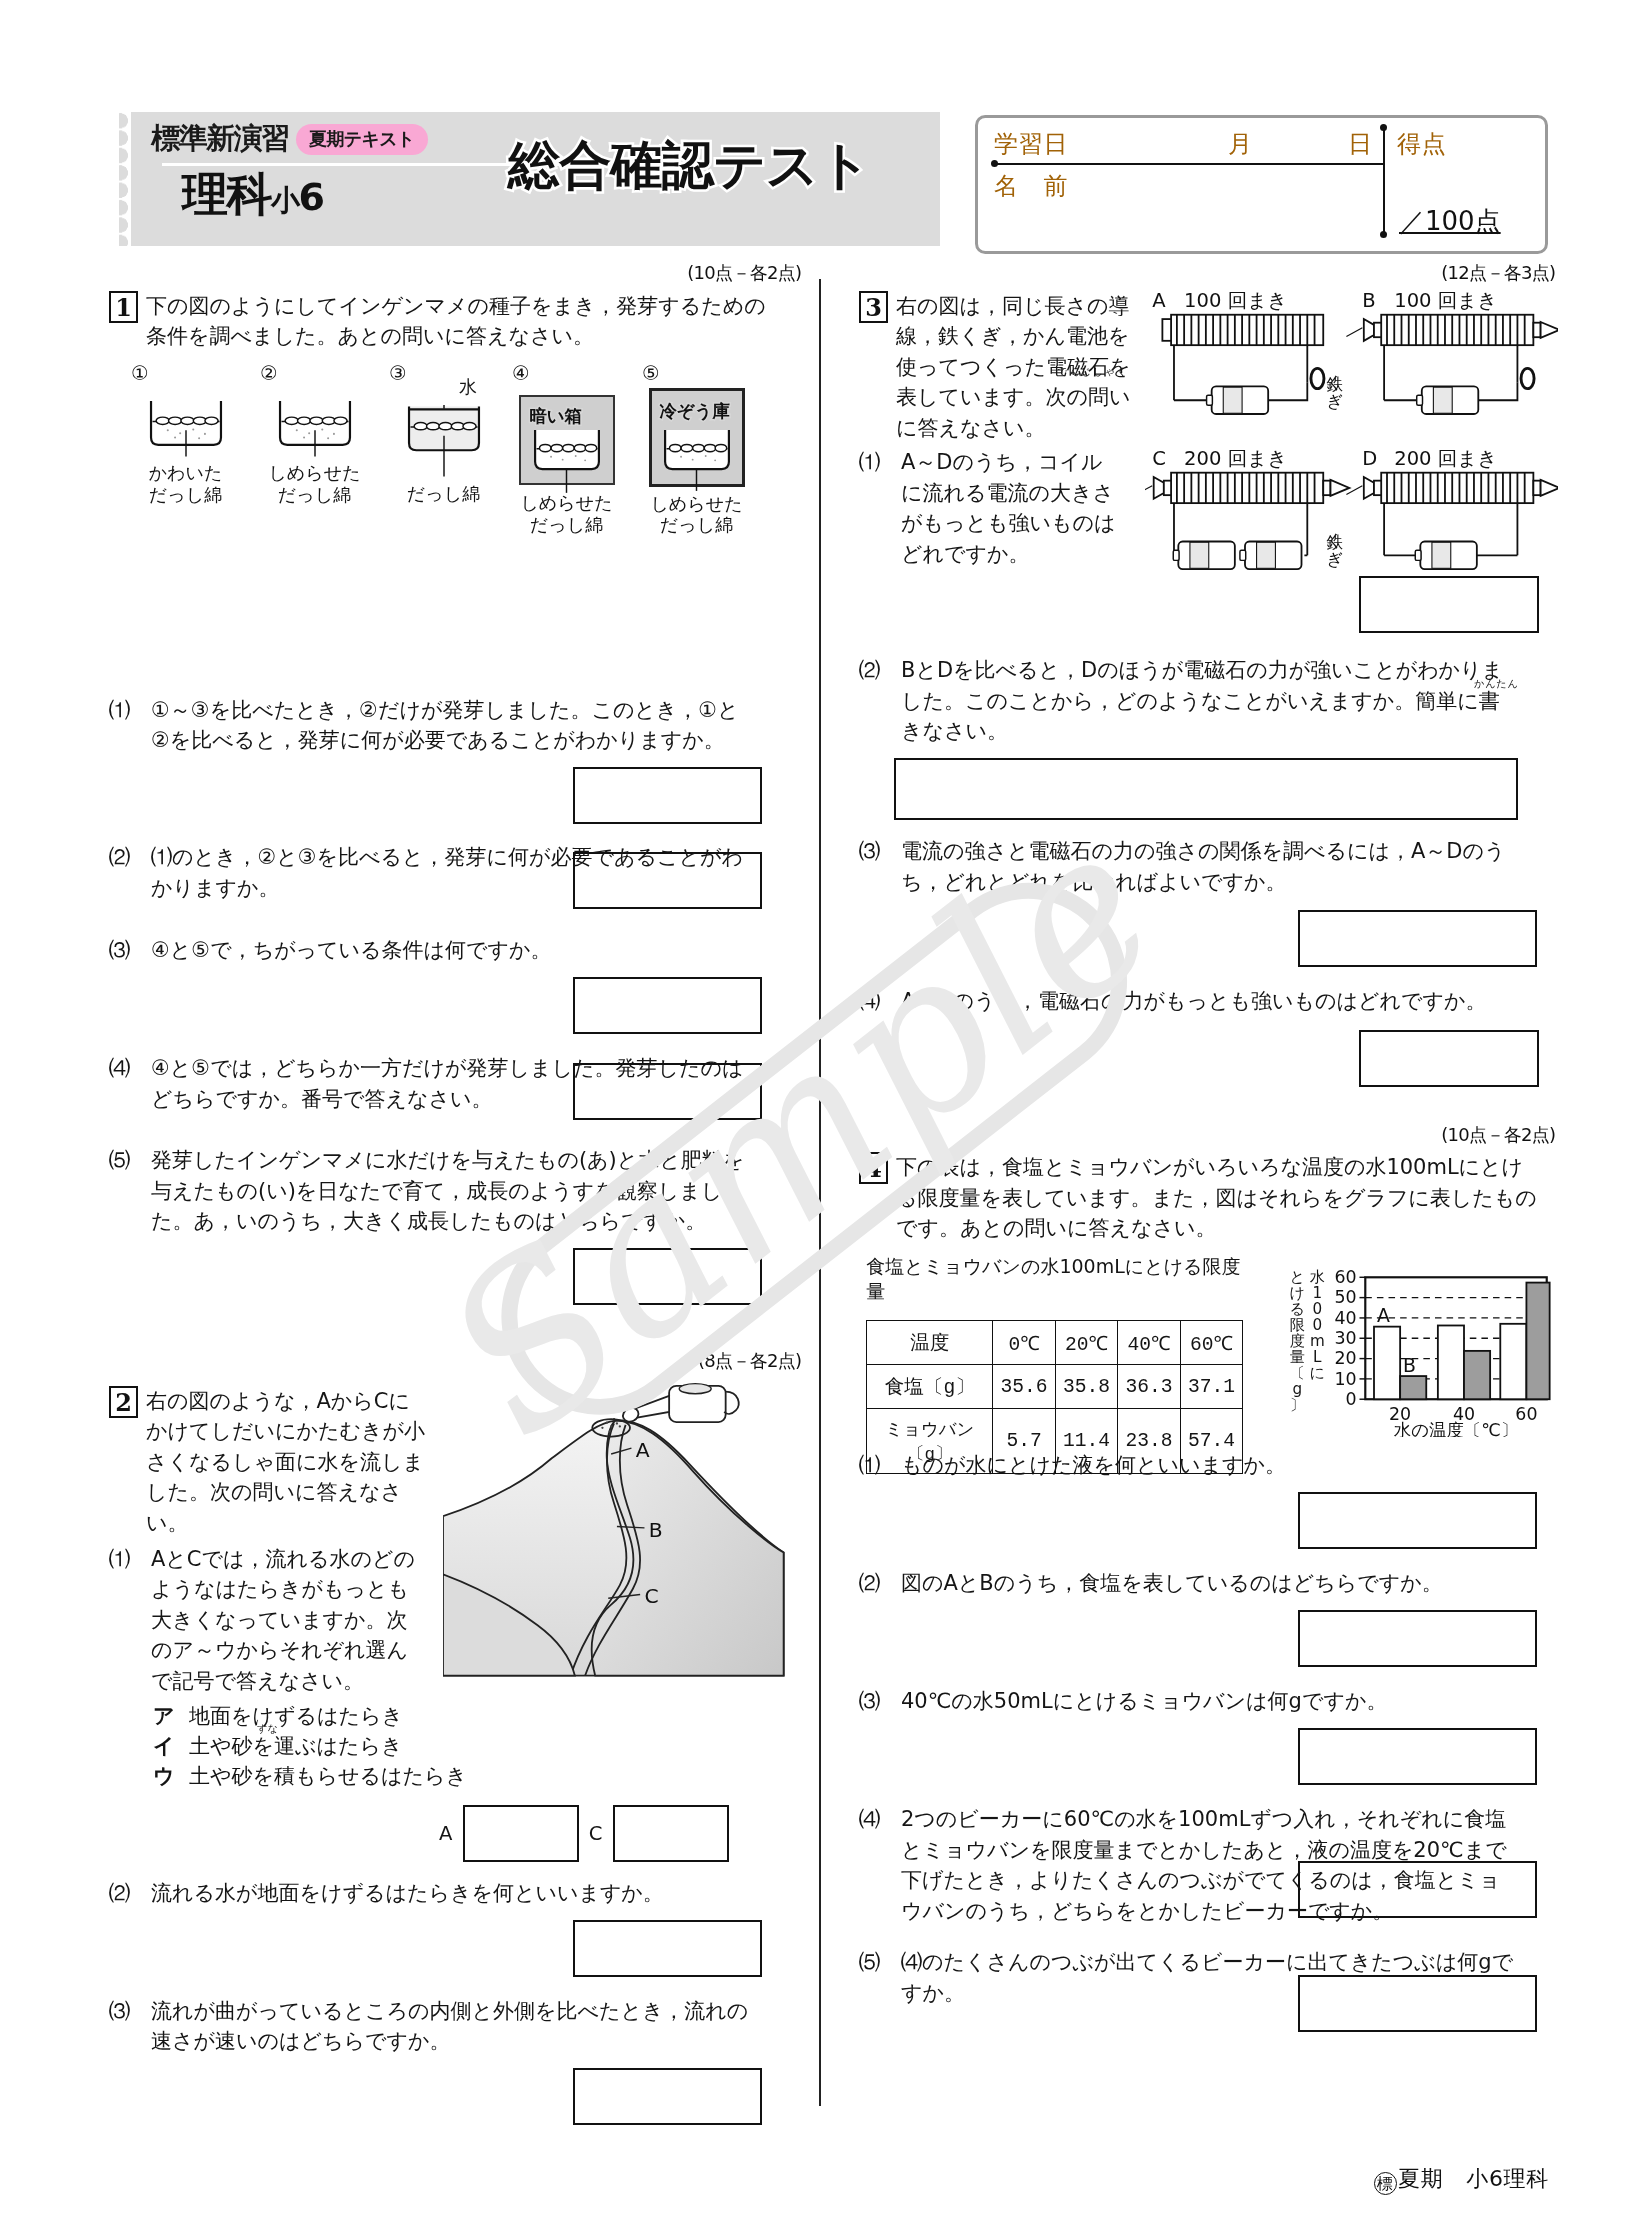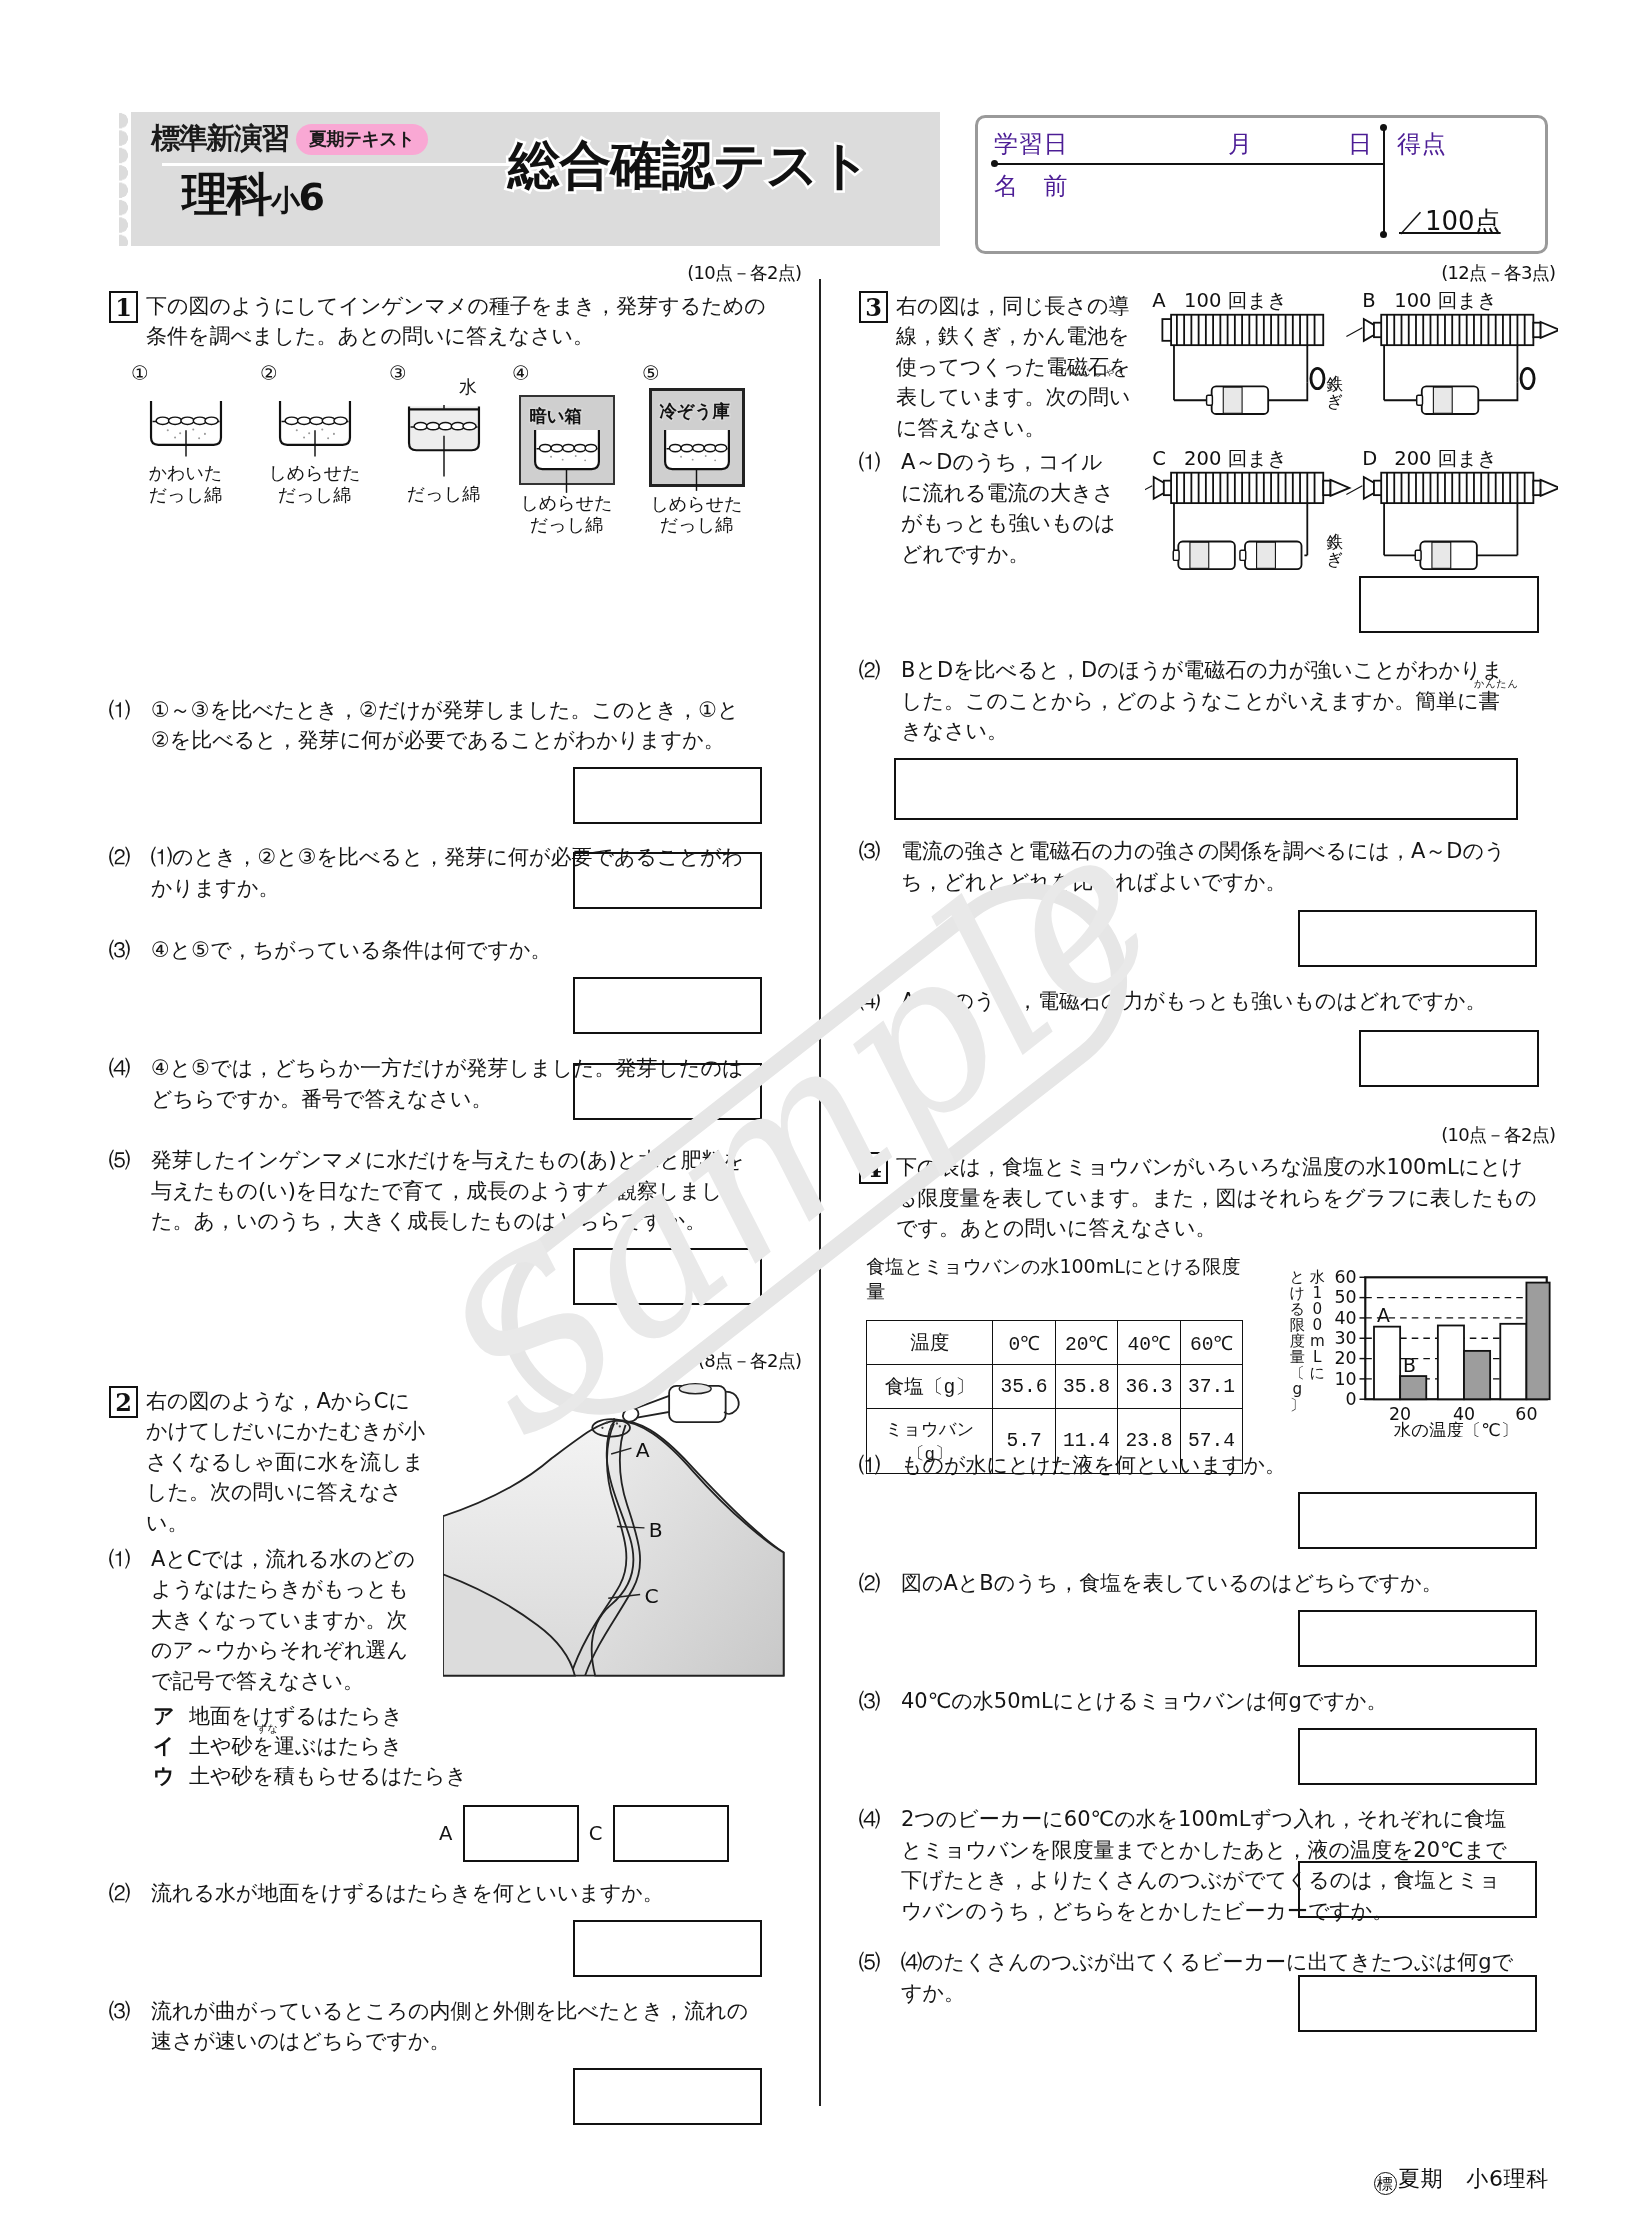--- a/index.html
+++ b/index.html
@@ -68,21 +68,21 @@
   }
 
   
   .scorebox {
     position:absolute; left:975px; top:115px;
     width:573px; height:139px;
     border:3.6px solid #9a9a9a; border-radius:10.2px;
     background:#fff;
   }
   .score-inner { position:absolute; inset:0; }
-  .sb-label { position:absolute; font-size:24px; letter-spacing:0.7px; color:#4c1d95; }
+  .sb-label { position:absolute; font-size:24px; letter-spacing:0.7px; color:#a16207; }
   .sb-line { position:absolute; background:#111; }
   .sb-dot { position:absolute; width:7.3px; height:7.3px; border-radius:50%; background:#111; }
   .sb-slash { position:absolute; font-size:26px; color:#111; }
 
   
   .col-left  { position:absolute; left:109px; top:261px; width:696px; }
   .col-right { position:absolute; left:859px; top:261px; width:700px; }
   .col-divider { position:absolute; left:819px; top:279px; width:2.2px; height:1827px; background:#222; }
 
   .pts { font-size:18px; text-align:right; letter-spacing:-0.7px; color:#111; }

